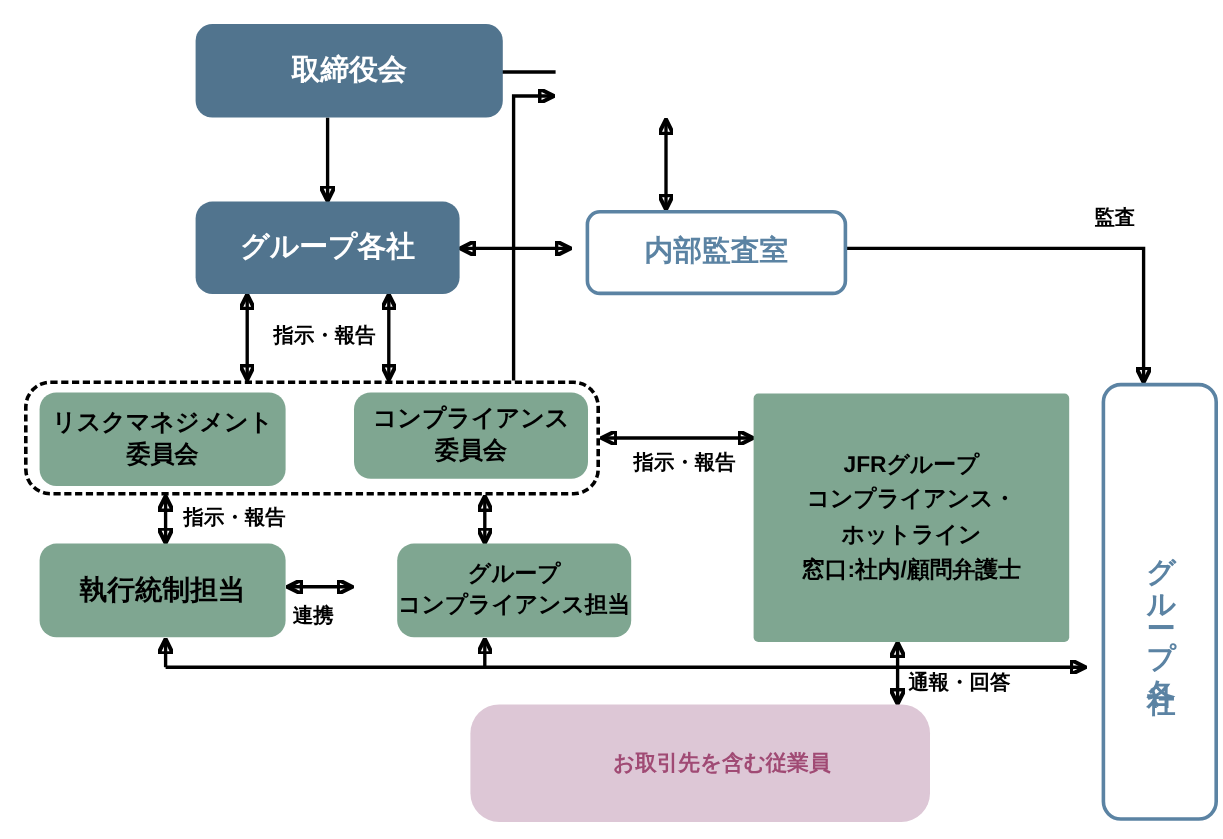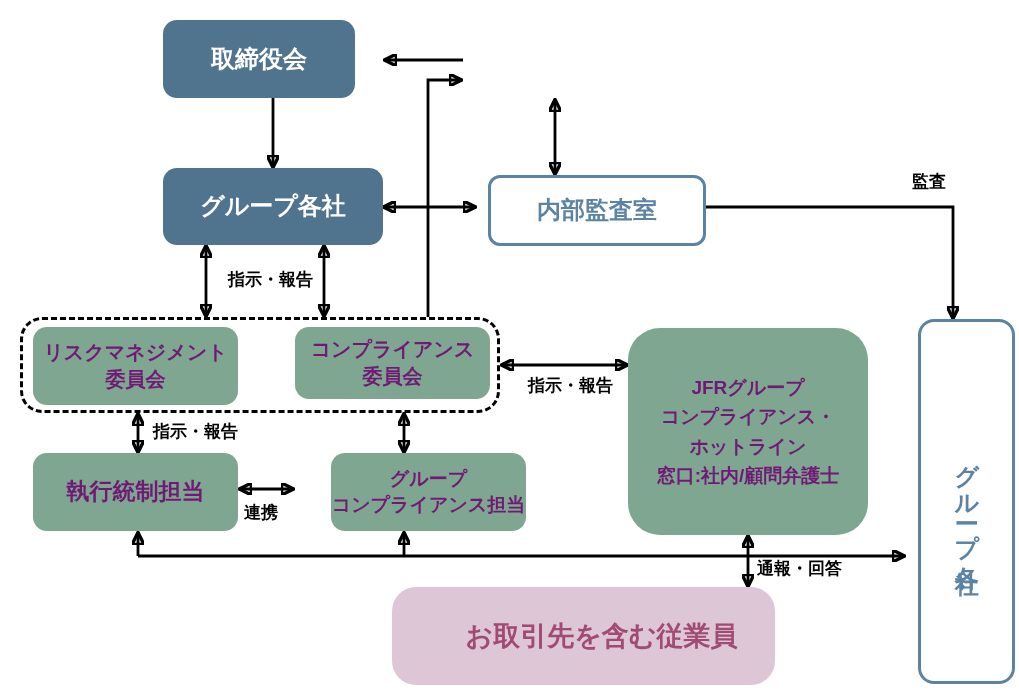--- a/index.html
+++ b/index.html
@@ -13,41 +13,41 @@
   *{box-sizing:border-box;margin:0;padding:0;}
   body{background:#ffffff;font-family:"Liberation Sans","DejaVu Sans",sans-serif;}
   .stage{position:relative;width:1019px;height:699px;background:#ffffff;overflow:hidden;}
   .connectors{position:absolute;left:0;top:0;width:1019px;height:699px;}
   .connectors line,.connectors path{stroke:var(--line);stroke-width:2.8;fill:none;}
   .node{
     position:absolute;display:flex;align-items:center;justify-content:center;
     text-align:center;font-weight:bold;white-space:pre-line;line-height:1.35;
   }
   .blue{background:var(--blue-fill);color:#fff;border-radius:14px;}
-  .green{background:var(--green-fill);color:#701a75;border-radius:14px;}
+  .green{background:var(--green-fill);color:#000000;border-radius:14px;}
   .outline{background:#fff;border:3px solid var(--blue-line);color:var(--blue-line);border-radius:12px;margin-left:12px;}
   .dashed-group{
     position:absolute;left:20px;top:317px;width:480px;height:96px;
     border:3px dashed var(--line);border-radius:22px;background:transparent;
   }
-  #node-board{left:163px;top:20px;width:192px;height:78px;font-size:24px;}
+  #node-board{left:163px;top:20px;width:256px;height:78px;font-size:24px;}
   #node-audit-committee{left:463px;top:20px;width:185px;height:79px;font-size:24px;}
   #node-president{left:163px;top:168px;width:220px;height:77px;font-size:24px;}
   #node-internal-audit{left:476px;top:175px;width:218px;height:71px;font-size:24px;}
   #node-risk-committee{left:33px;top:327px;width:205px;height:78px;font-size:20px;}
   #node-compliance-committee{left:295px;top:327px;width:195px;height:72px;font-size:20px;}
   #node-execution-control{left:33px;top:453px;width:205px;height:78px;font-size:23px;}
   #node-group-compliance{left:295px;top:453px;width:195px;height:78px;font-size:19px;margin-left:36px;}
-  #node-hotline{left:628px;top:328px;width:240px;height:207px;font-size:19px;border-radius:32px;line-height:1.55;}
+  #node-hotline{left:628px;top:328px;width:263px;height:207px;font-size:19px;border-radius:4px;line-height:1.55;}
   #node-group-companies{
     left:906px;top:319px;width:97px;height:365px;font-size:24px;border-radius:16px;
     writing-mode:vertical-rl;letter-spacing:5px;
   }
   #node-employees{
-    left:392px;top:587px;width:383px;height:98px;font-size:27px;border-radius:24px;
+    left:392px;top:587px;width:383px;height:98px;font-size:18px;border-radius:24px;
     background:var(--pink-fill);color:var(--pink-text);padding-left:36px;
   }
   .edge-label{
     position:absolute;font-size:17px;font-weight:bold;color:var(--line);
     white-space:nowrap;line-height:1.1;
   }
   #lbl-shiji-top{left:228px;top:271px;}
   #lbl-shiji-mid{left:153px;top:423px;}
   #lbl-shiji-right{left:528px;top:377px;}
   #lbl-renkei{left:244px;top:504px;}

